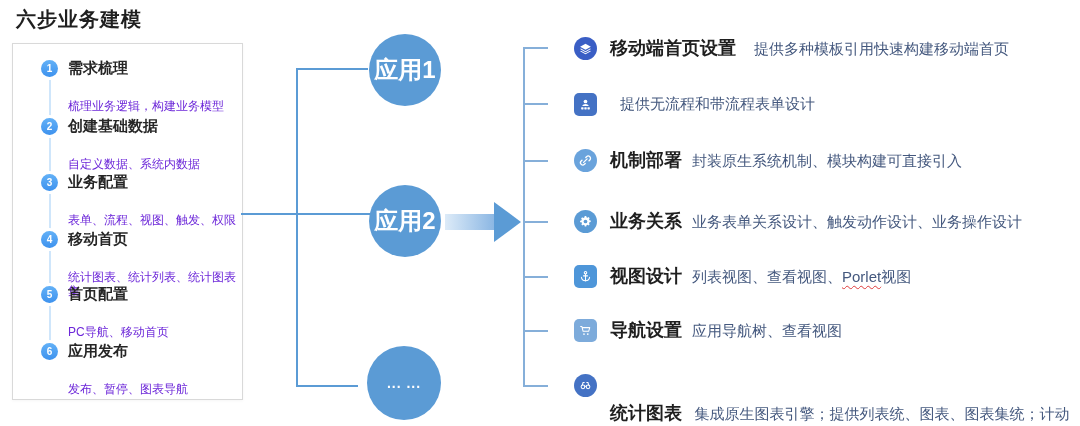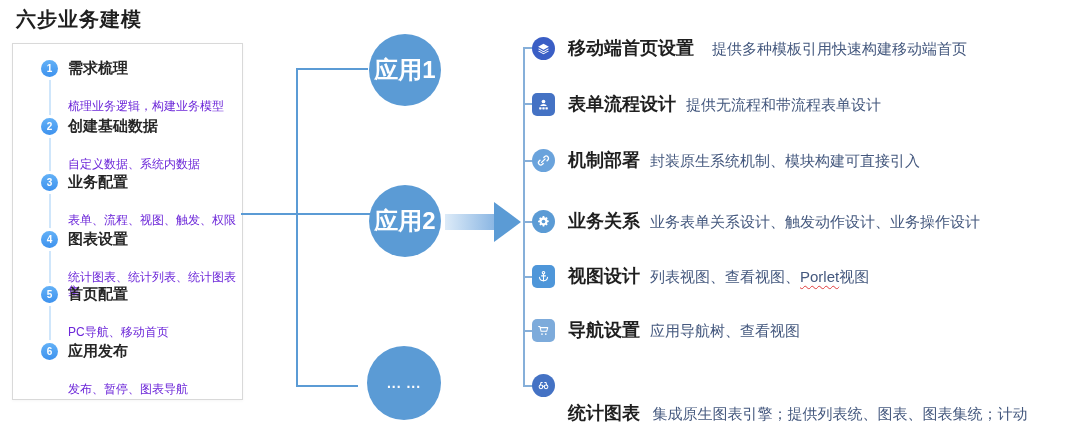--- a/index.html
+++ b/index.html
@@ -24,21 +24,21 @@
   .app-circle{position:absolute;width:72px;height:72px;border-radius:50%;background:#5b9bd5;
     color:#fff;font-weight:700;font-size:24px;display:flex;align-items:center;justify-content:center;}
   .app-more{width:74px;height:74px;font-size:14px;letter-spacing:1px;}
   
   .arrow-body{position:absolute;left:445px;top:214px;width:50px;height:16px;
     background:linear-gradient(90deg,#ddebf8,#8ab6e3);}
   .arrow-head{position:absolute;left:494px;top:202px;width:0;height:0;
     border-top:20px solid transparent;border-bottom:20px solid transparent;border-left:27px solid #5b9bd5;}
   
   .tree-line{position:absolute;background:#86afd9;}
-  .frow{position:absolute;left:532px;display:flex;align-items:center;height:30px;}
+  .frow{position:absolute;left:574px;display:flex;align-items:center;height:30px;}
   .frow.wrap{align-items:flex-start;height:auto;text-align:center;}
   .ficon{flex:0 0 auto;width:23px;height:23px;display:flex;align-items:center;justify-content:center;}
   .ficon.round{border-radius:50%;}
   .ficon.square{border-radius:5px;}
   .ficon svg{display:block;}
   .ftext{display:flex;align-items:baseline;margin-left:13px;}
   .frow.wrap .ftext{margin-top:1px;}
   .ftitle{font-size:18px;font-weight:700;color:#1f1f1f;white-space:nowrap;line-height:21px;}
   .fdesc{font-size:15px;color:#44587e;margin-left:10px;white-space:nowrap;line-height:20px;}
   .fdesc.wide-gap{margin-left:18px;}
@@ -73,21 +73,21 @@
     <div class="step" style="top:129px">
       <div class="step-num">3</div>
       <div class="step-text">
         <div class="step-title">业务配置</div>
         <div class="step-desc">表单、流程、视图、触发、权限</div>
       </div>
     </div>
     <div class="step" style="top:186px">
       <div class="step-num">4</div>
       <div class="step-text">
-        <div class="step-title">图表设置</div>
+        <div class="step-title">移动首页</div>
         <div class="step-desc">统计图表、统计列表、统计图表集</div>
       </div>
     </div>
     <div class="step" style="top:241px">
       <div class="step-num">5</div>
       <div class="step-text">
         <div class="step-title">首页配置</div>
         <div class="step-desc">PC导航、移动首页</div>
       </div>
     </div>
@@ -139,21 +139,20 @@
     <div class="ficon square" style="background: rgb(68, 114, 196);">
       <svg width="13" height="13" viewBox="0 0 24 24" fill="#fff">
           <circle cx="12" cy="6.5" r="3.4"></circle>
           <path d="M5.8 14.8c1.1-2.4 3.4-3.7 6.2-3.7s5.1 1.3 6.2 3.7z"></path>
           <rect x="4" y="17" width="4.4" height="4" rx="1"></rect>
           <rect x="9.8" y="17" width="4.4" height="4" rx="1"></rect>
           <rect x="15.6" y="17" width="4.4" height="4" rx="1"></rect>
         </svg>
     </div>
     <div class="ftext">
-      <span class="ftitle">表单流程设计</span>
       <span class="fdesc">提供无流程和带流程表单设计</span>
     </div>
   </div>
 
   <div class="frow" style="top:145px">
     <div class="ficon round" style="background: rgb(106, 163, 220);">
       <svg width="13" height="13" viewBox="0 0 24 24" fill="none" stroke="#fff" stroke-width="2.4" stroke-linecap="round">
           <path d="M8.5 15.5 15 9"></path>
           <path d="M12.5 6.5 14 5a4.2 4.2 0 0 1 6 6l-1.5 1.5"></path>
           <path d="M11.5 17.5 10 19a4.2 4.2 0 0 1-6-6l1.5-1.5"></path>

